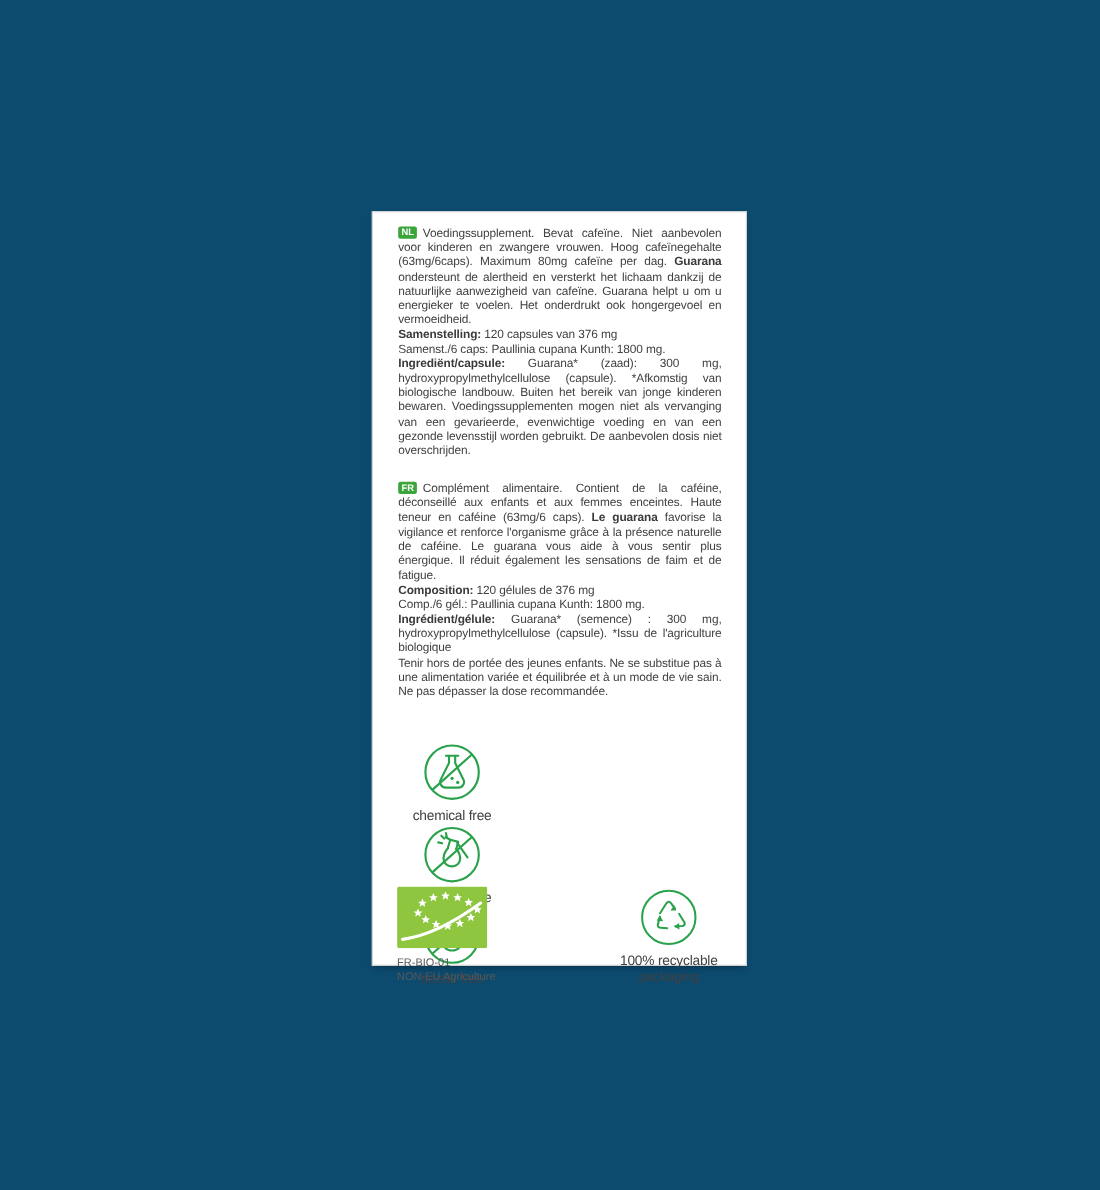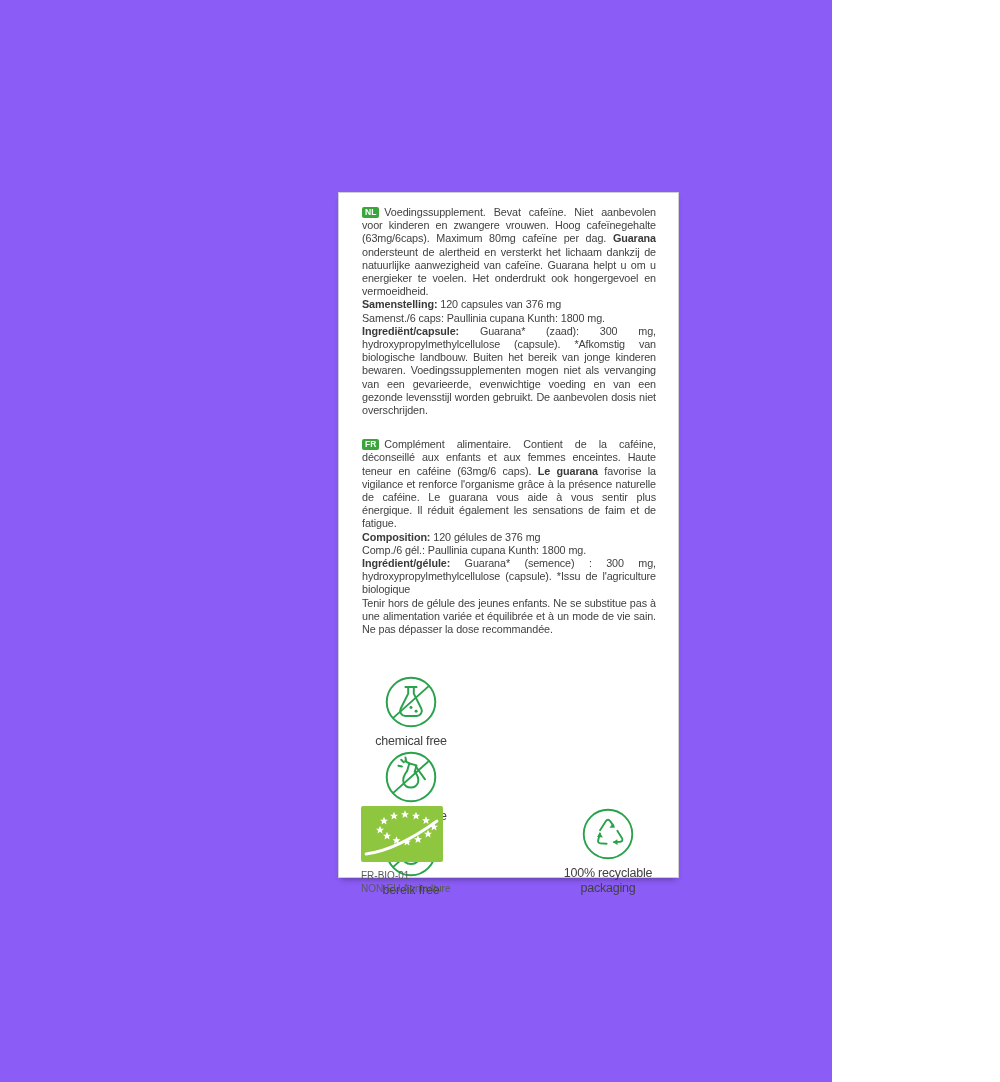--- a/index.html
+++ b/index.html
@@ -1,17 +1,17 @@
 <!DOCTYPE html>
 <html><head>
 <meta charset="utf-8">
 <style>
   * { margin:0; padding:0; box-sizing:border-box; }
   html,body { width:1000px; height:1082px; background:#ffffff; font-family:"Liberation Sans", sans-serif; }
-  .stage { position:relative; width:832px; height:1082px; background:#8b5cf6; overflow:hidden; }
+  .stage { position:relative; width:1000px; height:1082px; background:#0c4a6e; overflow:hidden; }
 
   .card {
     position:absolute; left:338px; top:192px; width:341px; height:686px;
     background:#ffffff; border:1px solid #cfcfcf;
     box-shadow:0 4px 6px -3px rgba(0,0,0,0.35);
   }
   .text-col { padding:13px 22px 0 23px; color:#414042; font-size:10.8px; line-height:13.2px; letter-spacing:-0.1px; }
   .para { text-align:justify; }
   .line { text-align:left; white-space:nowrap; }
   .text-col b, .text-col strong { font-weight:bold; color:#3a3a3c; }
@@ -44,21 +44,21 @@
     <div class="text-col">
       <p class="para"><span class="badge">NL</span><span>Voedingssupplement. Bevat cafeïne. Niet aanbevolen voor kinderen en zwangere vrouwen. Hoog cafeïnegehalte (63mg/6caps). Maximum 80mg cafeïne per dag. </span><strong>Guarana</strong><span> ondersteunt de alertheid en versterkt het lichaam dankzij de natuurlijke aanwezigheid van cafeïne. Guarana helpt u om u energieker te voelen. Het onderdrukt ook hongergevoel en vermoeidheid.</span></p>
       <p class="line"><strong>Samenstelling:</strong><span> 120 capsules van 376 mg</span></p>
       <p class="line">Samenst./6 caps: Paullinia cupana Kunth: 1800 mg.</p>
       <p class="para"><strong>Ingrediënt/capsule:</strong><span> Guarana* (zaad): 300 mg, hydroxypropylmethylcellulose (capsule). *Afkomstig van biologische landbouw. Buiten het bereik van jonge kinderen bewaren. Voedingssupplementen mogen niet als vervanging van een gevarieerde, evenwichtige voeding en van een gezonde levensstijl worden gebruikt. De aanbevolen dosis niet overschrijden.</span></p>
 
       <p class="para fr-gap"><span class="badge">FR</span><span>Complément alimentaire. Contient de la caféine, déconseillé aux enfants et aux femmes enceintes. Haute teneur en caféine (63mg/6 caps). </span><strong>Le guarana</strong><span> favorise la vigilance et renforce l'organisme grâce à la présence naturelle de caféine. Le guarana vous aide à vous sentir plus énergique. Il réduit également les sensations de faim et de fatigue.</span></p>
       <p class="line"><strong>Composition:</strong><span> 120 gélules de 376 mg</span></p>
       <p class="line">Comp./6 gél.: Paullinia cupana Kunth: 1800 mg.</p>
       <p class="para"><strong>Ingrédient/gélule:</strong><span> Guarana* (semence) : 300 mg, hydroxypropylmethylcellulose (capsule). *Issu de l'agriculture biologique</span></p>
-      <p class="para">Tenir hors de gélule des jeunes enfants. Ne se substitue pas à une alimentation variée et équilibrée et à un mode de vie sain. Ne pas dépasser la dose recommandée.</p>
+      <p class="para">Tenir hors de portée des jeunes enfants. Ne se substitue pas à une alimentation variée et équilibrée et à un mode de vie sain. Ne pas dépasser la dose recommandée.</p>
     </div>
 
     <div class="icons-row row-claims">
 
       <div class="icon-cell">
         <svg width="56" height="56" viewBox="0 0 60 60">
           <g fill="none" stroke="#2aa24c" stroke-width="2.1" stroke-linecap="round" stroke-linejoin="round">
             <circle cx="30" cy="30" r="26"></circle>
             <path d="M24 14 h12"></path>
             <path d="M27 14 v7 L19 37 a5.5 5.5 0 0 0 4.8 8 H36.2 a5.5 5.5 0 0 0 4.8 -8 L33 21 V14"></path>

